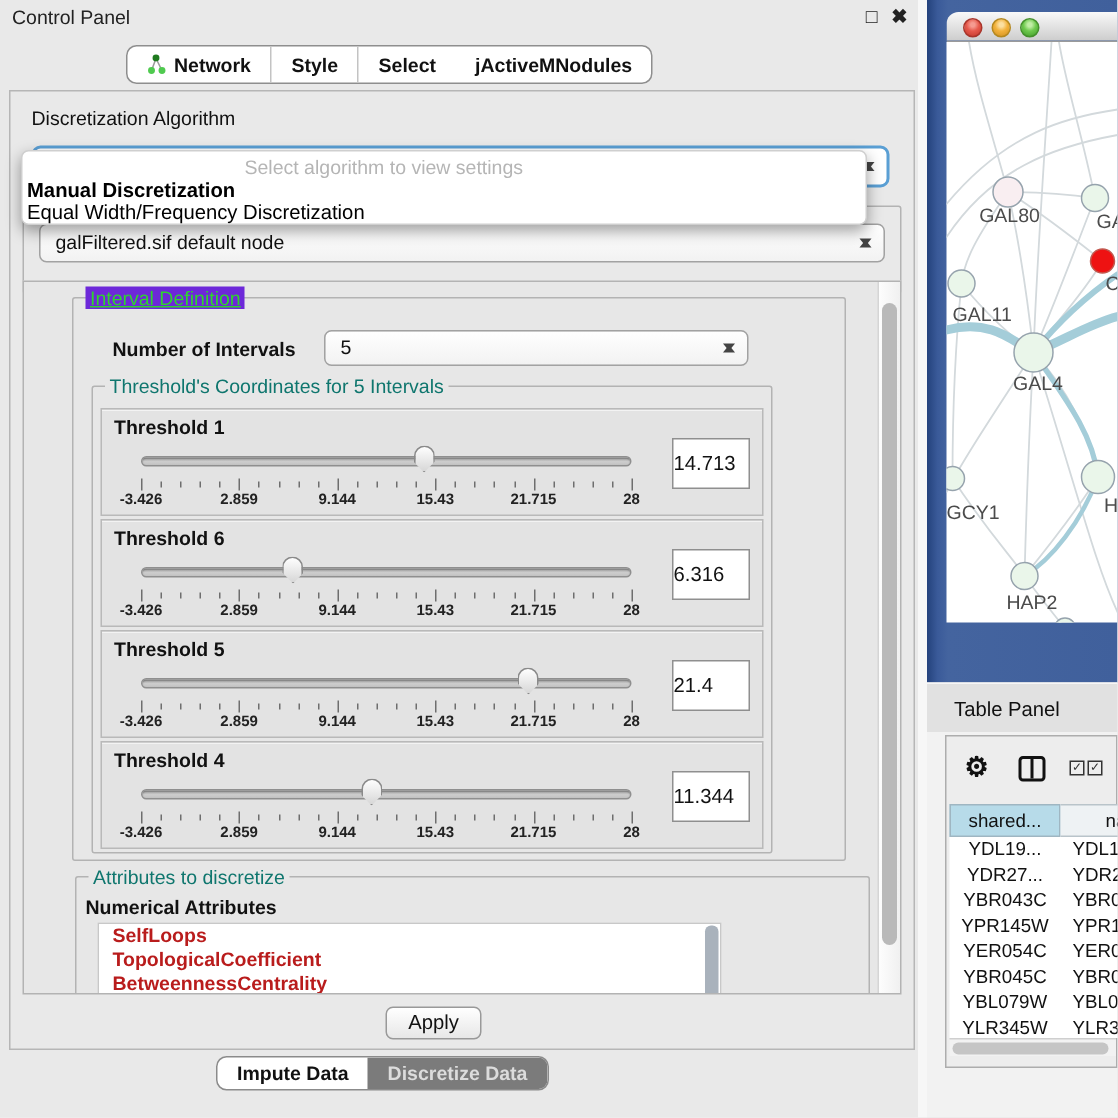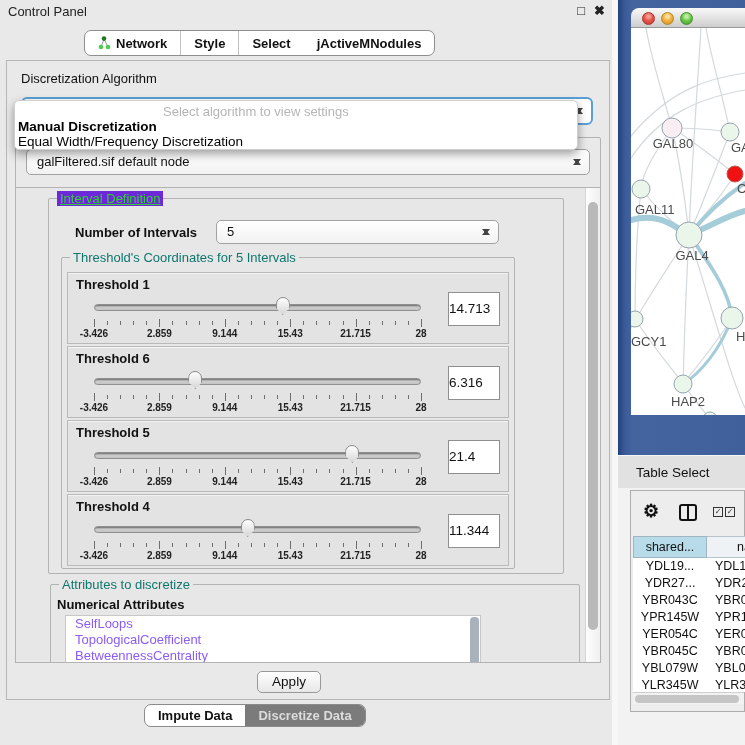--- a/index.html
+++ b/index.html
@@ -76,21 +76,21 @@
   .tick.major { top:46px; height:8px; }
   .tick.minor { top:48px; height:4px; }
   .tick-label { position:absolute; top:55px; transform:translateX(-50%); font-size:10px; font-weight:700; color:#222; white-space:nowrap; }
   .th-value { position:absolute; right:8px; top:19px; width:52px; height:34px; line-height:32px; background:#fff;
               border:1px solid #8f8f8f; font-size:13.5px; padding-right:5px; }
 
   .attrs-box { left:34px; top:396px; width:530px; height:90px; }
   .attrs-title { position:absolute; left:6px; top:12px; font-size:13px; font-weight:700; background:transparent; }
   .attr-list { position:absolute; left:14px; top:30px; width:416px; height:70px; background:#fff;
                border:1px solid #c8c8c8; overflow:hidden; }
-  .attr-item { font-size:13px; line-height:16px; padding-left:9px; color:#8b5cf6; white-space:nowrap; }
+  .attr-item { font-size:13px; line-height:16px; padding-left:9px; color:#b91c1c; white-space:nowrap;font-weight:bold; }
   .attr-scroll { position:absolute; right:1px; top:1px; width:9px; height:54px; background:#a9b2bc; border-radius:4px; }
 
   .apply-btn { position:absolute; left:250px; top:610px; width:64px; height:22px; background:linear-gradient(#ffffff,#e7e7e7);
                border:1px solid #999; border-radius:5px; font-size:13.5px; text-align:center; line-height:20px; color:#111; }
 
   
   .bottom-tabs { position:absolute; left:144px; top:704px; height:23px; display:flex; background:#fff;
                  border:1px solid #8b8b8b; border-radius:7px; overflow:hidden; }
   .b-tab { padding:0 13px; line-height:21px; font-size:13px; font-weight:700; color:#111; border-left:1px solid #c3c3c3; white-space:nowrap; }
   .b-tab:first-child { border-left:none; }
@@ -433,21 +433,21 @@
         <circle cx="4" cy="291" r="8" fill="#eaf6ea" stroke="#96a3ad" stroke-width="1"></circle>
         <text x="0" y="318" text-anchor="start" class="netlabel">GCY1</text>
         <circle cx="52" cy="356" r="9" fill="#eaf6ea" stroke="#96a3ad" stroke-width="1"></circle>
         <text x="57" y="378" text-anchor="middle" class="netlabel">HAP2</text>
         <circle cx="79" cy="391" r="7" fill="#eaf6ea" stroke="#96a3ad" stroke-width="1"></circle>
       </svg>
   </div>
 </div>
 
 <div class="table-panel-bar">
-  <span class="tp-title">Table Select</span>
+  <span class="tp-title">Table Panel</span>
 </div>
 
 <div class="table-frame">
   <span class="tt-gear">⚙</span>
   <div class="tt-cols"></div>
   <div class="tt-checks">
     <div class="tt-check">✓</div>
     <div class="tt-check">✓</div>
   </div>
   <div class="thead">

